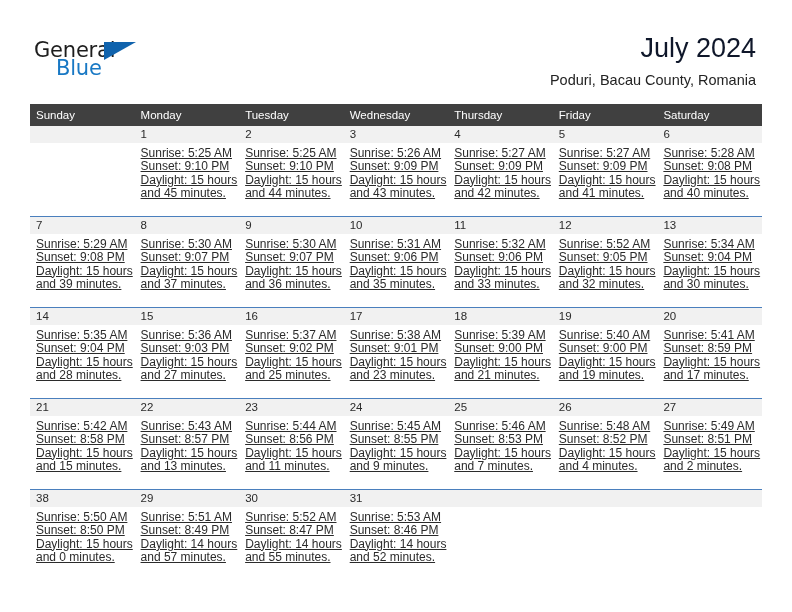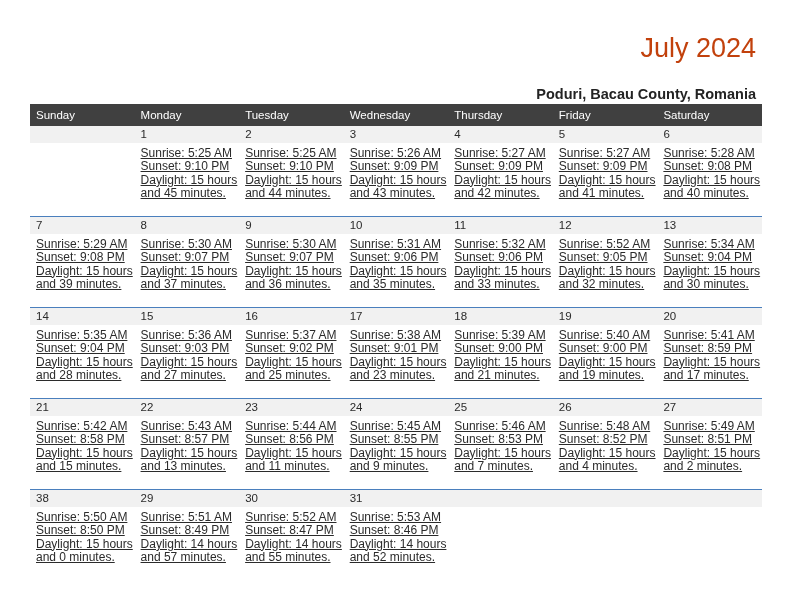--- a/index.html
+++ b/index.html
@@ -66,30 +66,30 @@
   }
 
   .title-block {
     position: absolute;
     right: 36px;
     top: 32px;
     text-align: right;
   }
   .cal-title {
     font-size: 27px;
-    color: #c2410c;
+    color: #0f172a;
     font-weight: 400;
     line-height: 32px;
     white-space: nowrap;
   }
   .cal-subtitle {
-    margin-top: 21px;
+    margin-top: 7px;
     font-size: 14.5px;
     color: #232323;
-    font-weight: 700;
+    font-weight: 400;
     line-height: 18px;
     white-space: nowrap;
   }
 
   
   .calendar {
     position: absolute;
     left: 30px;
     top: 104px;
     width: 732px;
@@ -148,20 +148,25 @@
     white-space: nowrap;
   }
 </style>
 </head>
 <body>
 
 <div class="page">
 
   <div class="top">
 
+    <div class="logo">
+      <span class="logo-general">General</span>
+      <span class="logo-tri"></span>
+      <span class="logo-blue">Blue</span>
+    </div>
 
     <div class="title-block">
       <div class="cal-title">July 2024</div>
       <div class="cal-subtitle">Poduri, Bacau County, Romania</div>
     </div>
 
   </div>
 
   <table class="calendar">
     <colgroup>

